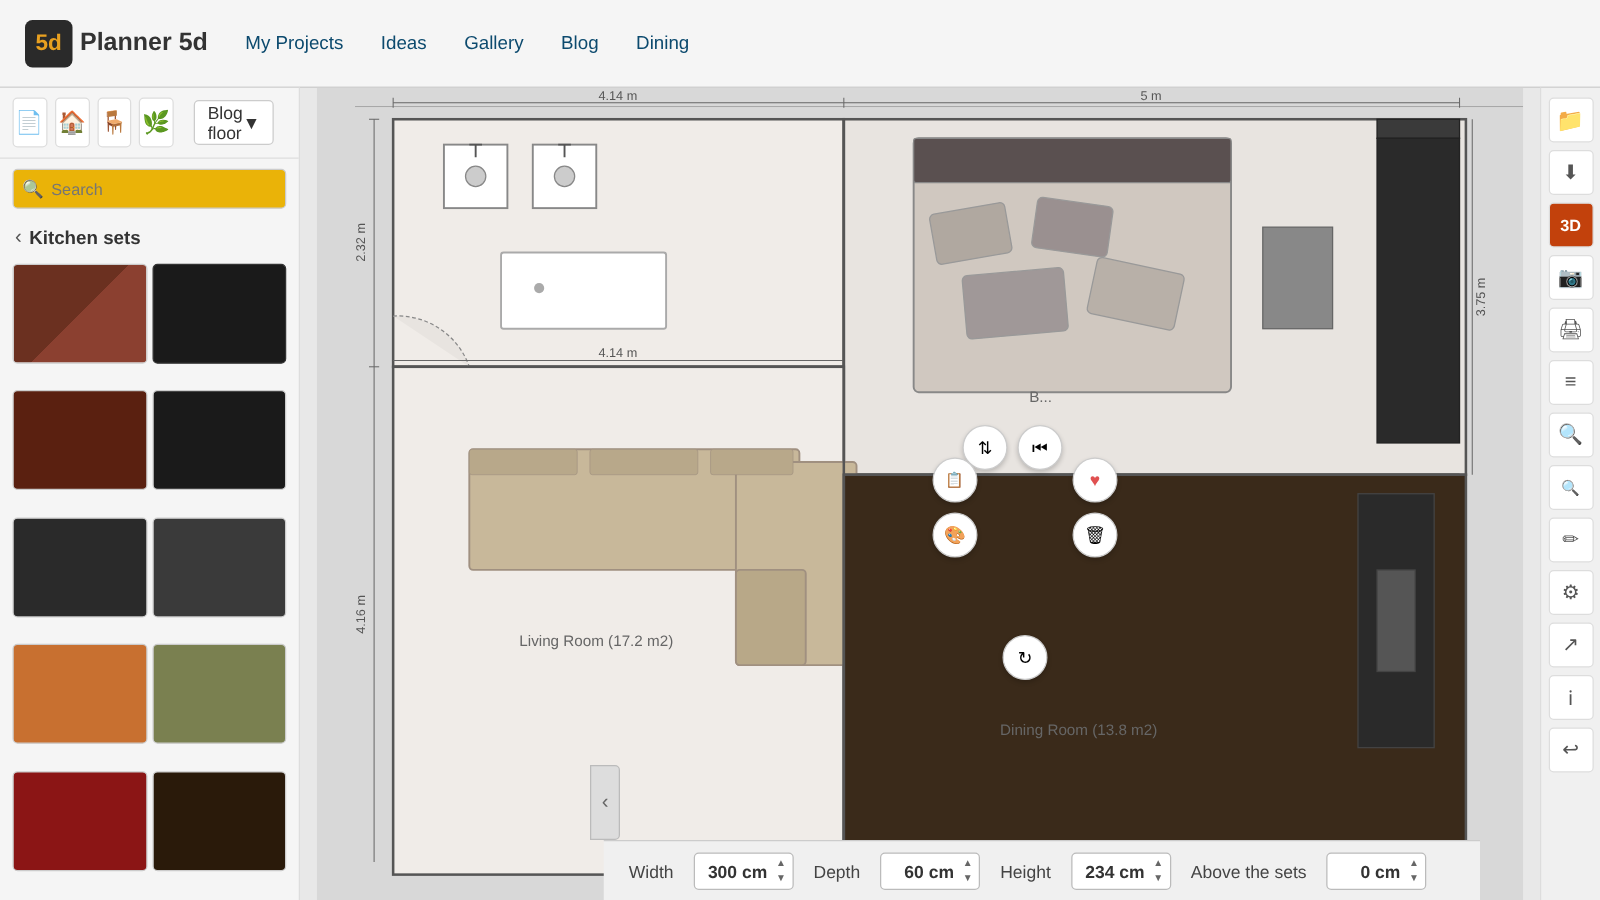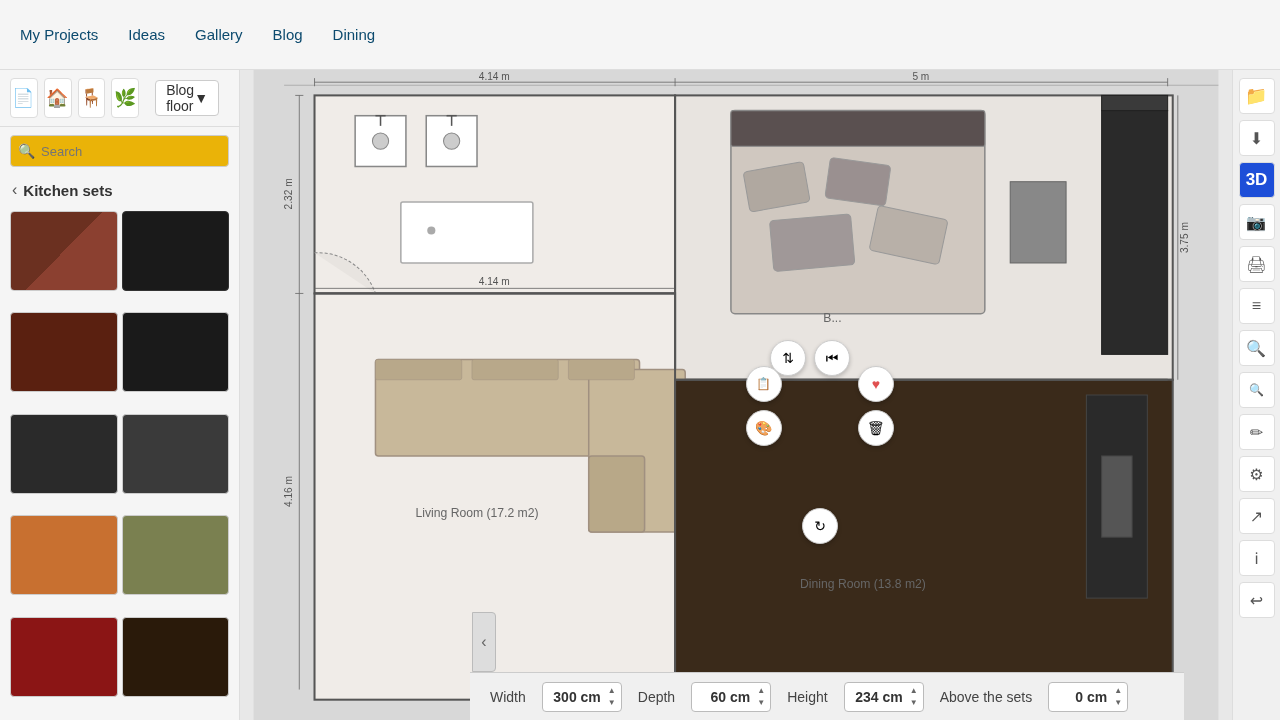--- a/index.html
+++ b/index.html
@@ -87,28 +87,28 @@
     
     #right-sidebar {
       width: 48px; background: #f0f0f0; border-left: 1px solid #ddd;
       display: flex; flex-direction: column; align-items: center; padding: 8px 0; gap: 6px;
     }
     .right-btn {
       width: 36px; height: 36px; background: white; border: 1px solid #ddd; border-radius: 4px;
       display: flex; align-items: center; justify-content: center; cursor: pointer; font-size: 16px; color: #555;
     }
     #right-3d {
-      background: #1d4ed8; color: white; font-weight: bold; font-size: 17px;
+      background: #c2410c; color: white; font-weight: bold; font-size: 13px;
     }
 
     
     #bottom-bar {
       height: 48px; background: #f0f0f0; border-top: 1px solid #ccc;
       display: flex; align-items: center; padding: 0 20px; gap: 16px;
-      position: absolute; bottom: 0; left: 230px; right: 48px;
+      position: absolute; bottom: 0; left: 243px; right: 48px;
     }
     .dim-label { font-size: 14px; color: #444; }
     .dim-input-wrap {
       display: flex; align-items: center; position: relative;
     }
     .dim-input {
       width: 80px; height: 30px; border: 1px solid #bbb; border-radius: 4px;
       padding: 0 20px 0 8px; font-size: 14px; font-weight: bold; color: #333; text-align: right; outline: none;
     }
     .dim-arrows {
@@ -134,20 +134,24 @@
     .ctx-icon {
       width: 36px; height: 36px; background: white; border-radius: 50%;
       border: 1px solid #ccc; display: flex; align-items: center; justify-content: center;
       cursor: pointer; font-size: 16px; position: absolute; box-shadow: 0 2px 4px rgba(0,0,0,0.2);
     }
   </style>
 </head>
 <body>
 
 <div id="top-nav">
+  <div id="logo">
+    <div id="logo-icon">5d</div>
+    <span>Planner <strong>5d</strong></span>
+  </div>
   <a class="nav-link">My Projects</a>
   <a class="nav-link">Ideas</a>
   <a class="nav-link">Gallery</a>
   <a class="nav-link">Blog</a>
   <a class="nav-link">Dining</a>
   <div id="nav-spacer"></div>
 </div>
 
 <div id="main">
 

